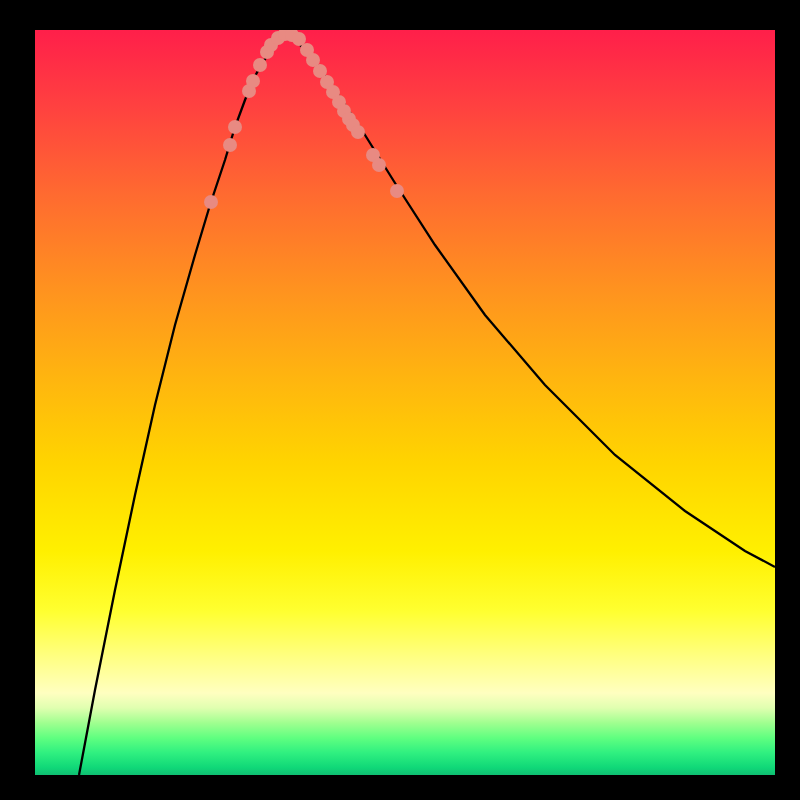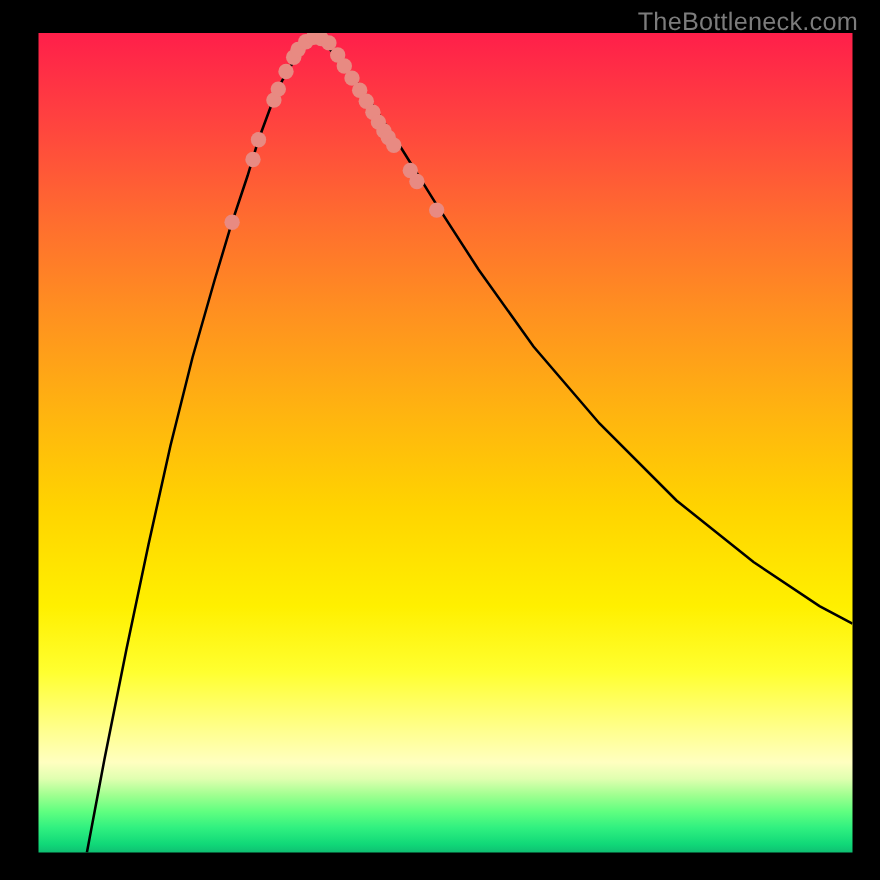--- a/index.html
+++ b/index.html
@@ -81,14 +81,13 @@
           <circle cx="309" cy="81" r="7" class="dot"></circle>
           <circle cx="314" cy="89" r="7" class="dot"></circle>
           <circle cx="318" cy="95" r="7" class="dot"></circle>
           <circle cx="323" cy="102" r="7" class="dot"></circle>
           <circle cx="338" cy="125" r="7" class="dot"></circle>
           <circle cx="344" cy="135" r="7" class="dot"></circle>
           <circle cx="362" cy="161" r="7" class="dot"></circle>
         </g>
     </svg>
   </div>
-  <div class="watermark">TheBottleneck.com</div>
 </div>
 
 </body></html>

